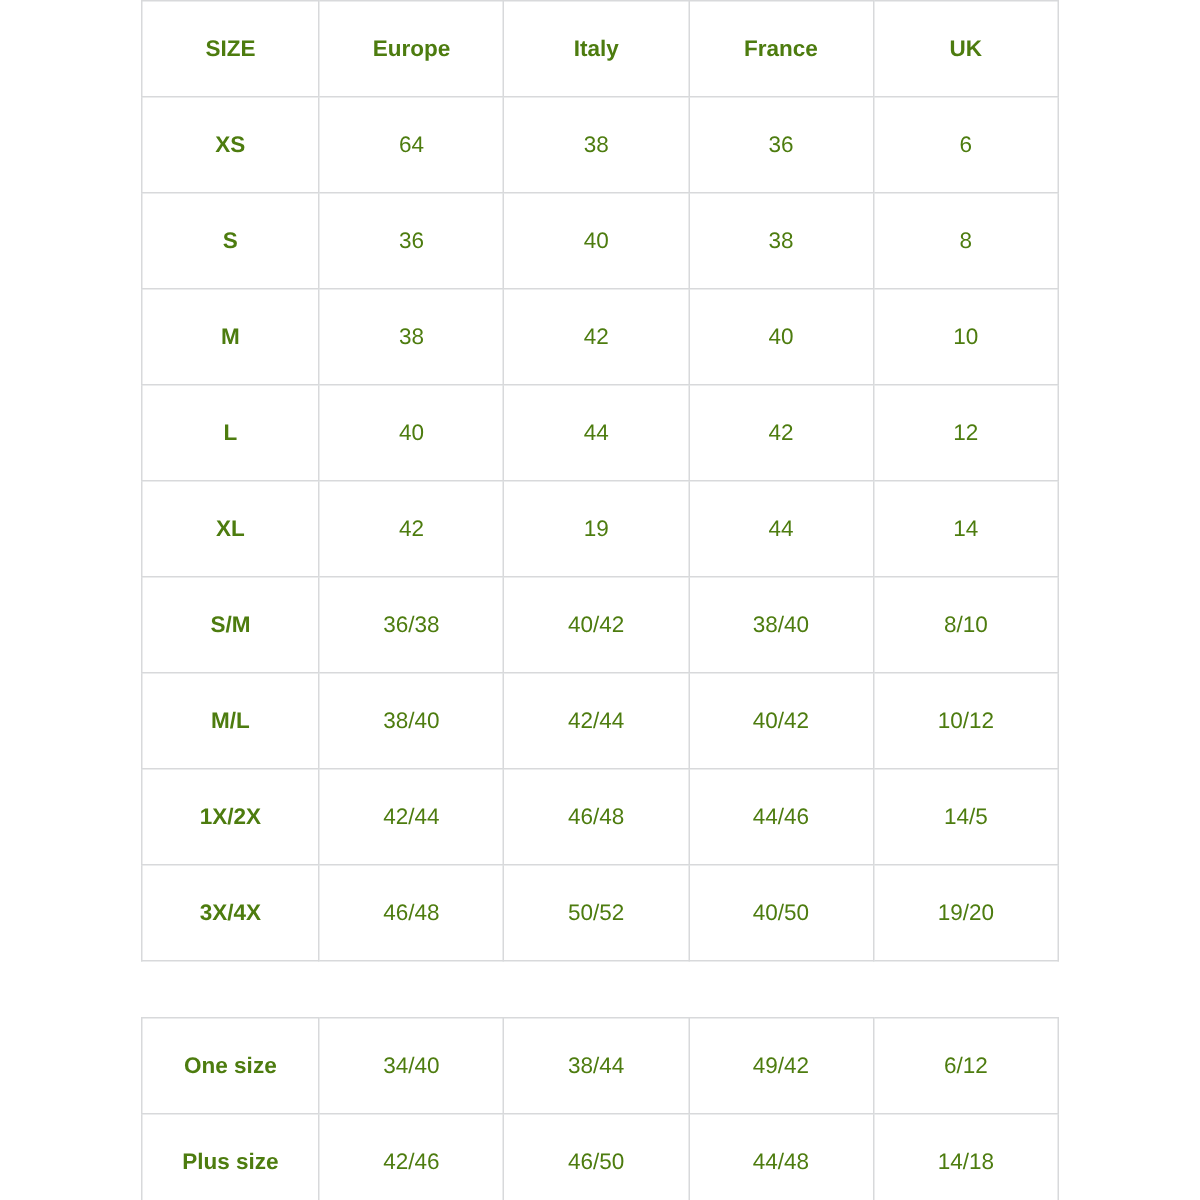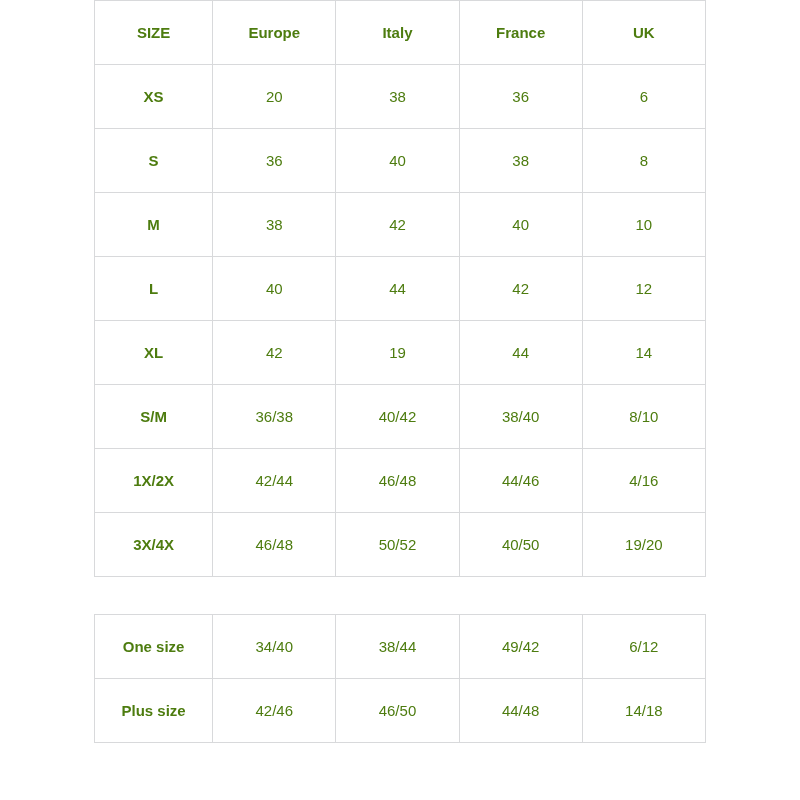--- a/index.html
+++ b/index.html
@@ -81,21 +81,21 @@
         <th>SIZE</th>
         <th>Europe</th>
         <th>Italy</th>
         <th>France</th>
         <th>UK</th>
       </tr>
     </thead>
     <tbody>
       <tr>
         <td class="size-cell">XS</td>
-        <td>20</td>
+        <td>64</td>
         <td>38</td>
         <td>36</td>
         <td>6</td>
       </tr>
       <tr>
         <td class="size-cell">S</td>
         <td>36</td>
         <td>40</td>
         <td>38</td>
         <td>8</td>
@@ -122,25 +122,32 @@
         <td>14</td>
       </tr>
       <tr>
         <td class="size-cell">S/M</td>
         <td>36/38</td>
         <td>40/42</td>
         <td>38/40</td>
         <td>8/10</td>
       </tr>
       <tr>
+        <td class="size-cell">M/L</td>
+        <td>38/40</td>
+        <td>42/44</td>
+        <td>40/42</td>
+        <td>10/12</td>
+      </tr>
+      <tr>
         <td class="size-cell">1X/2X</td>
         <td>42/44</td>
         <td>46/48</td>
         <td>44/46</td>
-        <td>4/16</td>
+        <td>14/5</td>
       </tr>
       <tr>
         <td class="size-cell">3X/4X</td>
         <td>46/48</td>
         <td>50/52</td>
         <td>40/50</td>
         <td>19/20</td>
       </tr>
     </tbody>
   </table>

